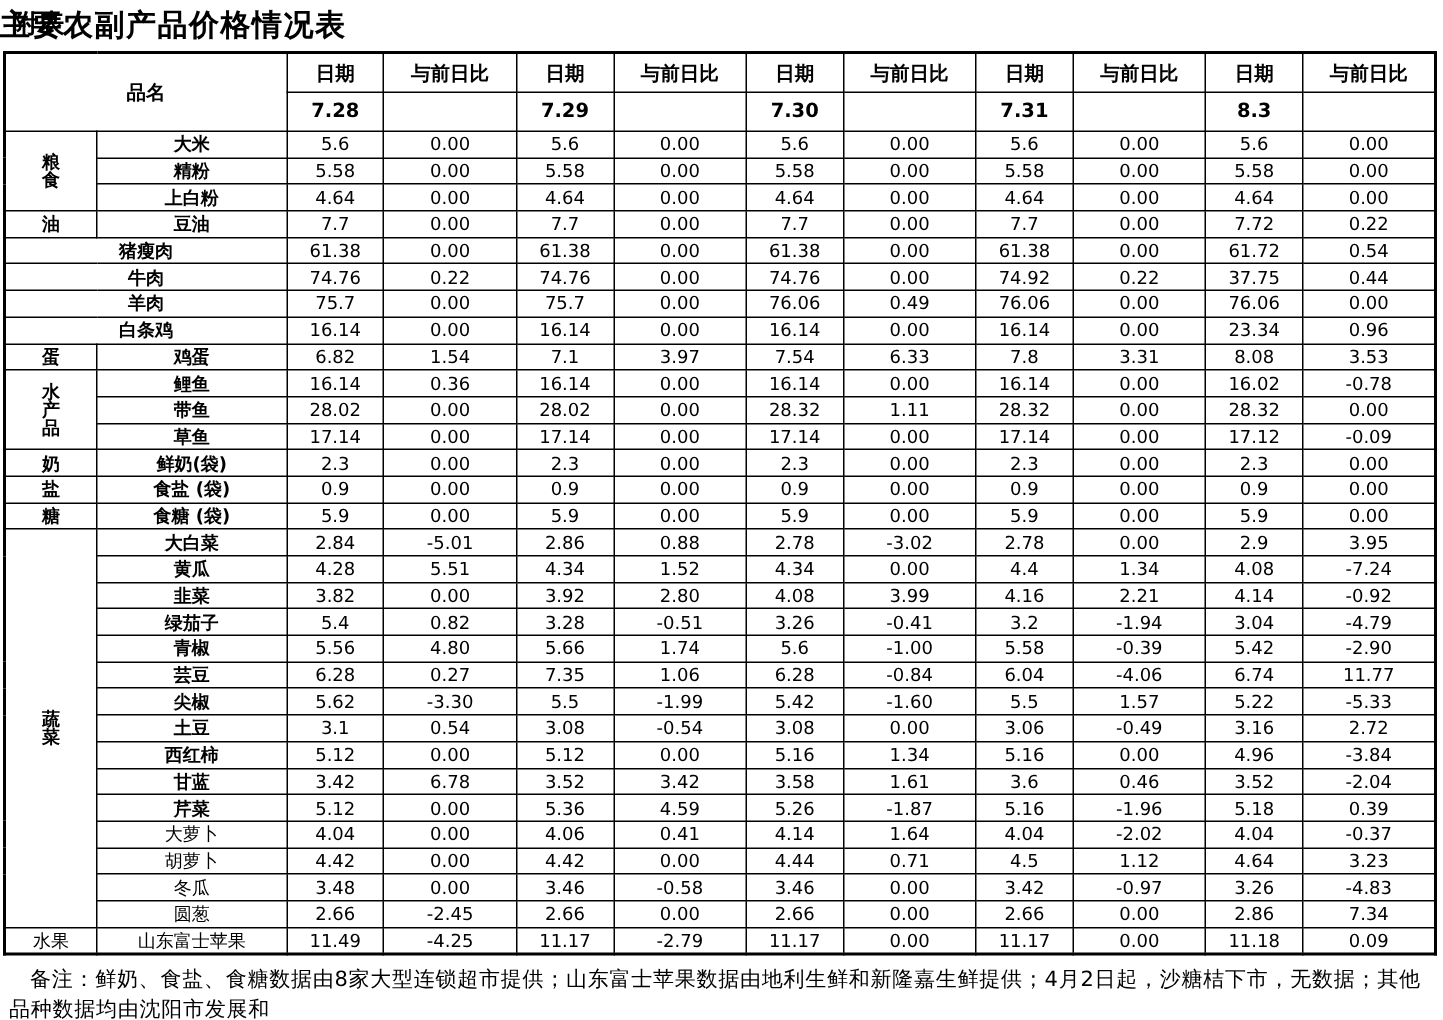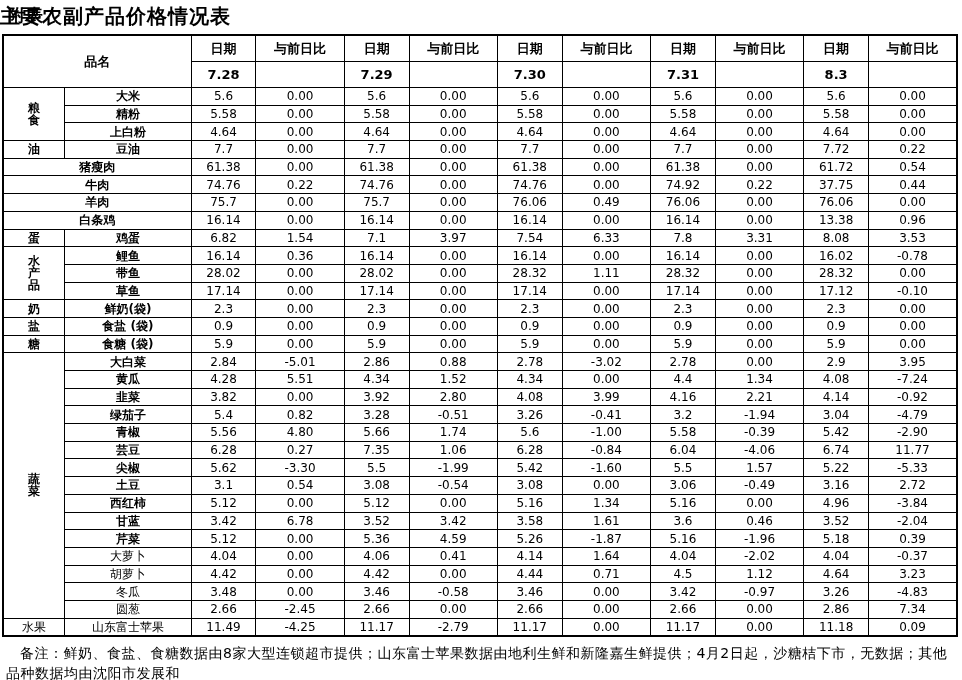--- a/index.html
+++ b/index.html
@@ -186,21 +186,21 @@
       <tr>
         <td class="name bold" colspan="2">白条鸡</td>
         <td>16.14</td>
         <td>0.00</td>
         <td>16.14</td>
         <td>0.00</td>
         <td>16.14</td>
         <td>0.00</td>
         <td>16.14</td>
         <td>0.00</td>
-        <td>13.38</td>
+        <td>23.34</td>
         <td>0.96</td>
       </tr>
       <tr>
         <td class="cat" rowspan="1">蛋</td>
         <td class="name bold">鸡蛋</td>
         <td>6.82</td>
         <td>1.54</td>
         <td>7.1</td>
         <td>3.97</td>
         <td>7.54</td>
@@ -243,21 +243,21 @@
         <td class="name bold">草鱼</td>
         <td>17.14</td>
         <td>0.00</td>
         <td>17.14</td>
         <td>0.00</td>
         <td>17.14</td>
         <td>0.00</td>
         <td>17.14</td>
         <td>0.00</td>
         <td>17.12</td>
-        <td>-0.10</td>
+        <td>-0.09</td>
       </tr>
       <tr>
         <td class="cat" rowspan="1">奶</td>
         <td class="name bold">鲜奶(袋)</td>
         <td>2.3</td>
         <td>0.00</td>
         <td>2.3</td>
         <td>0.00</td>
         <td>2.3</td>
         <td>0.00</td>

